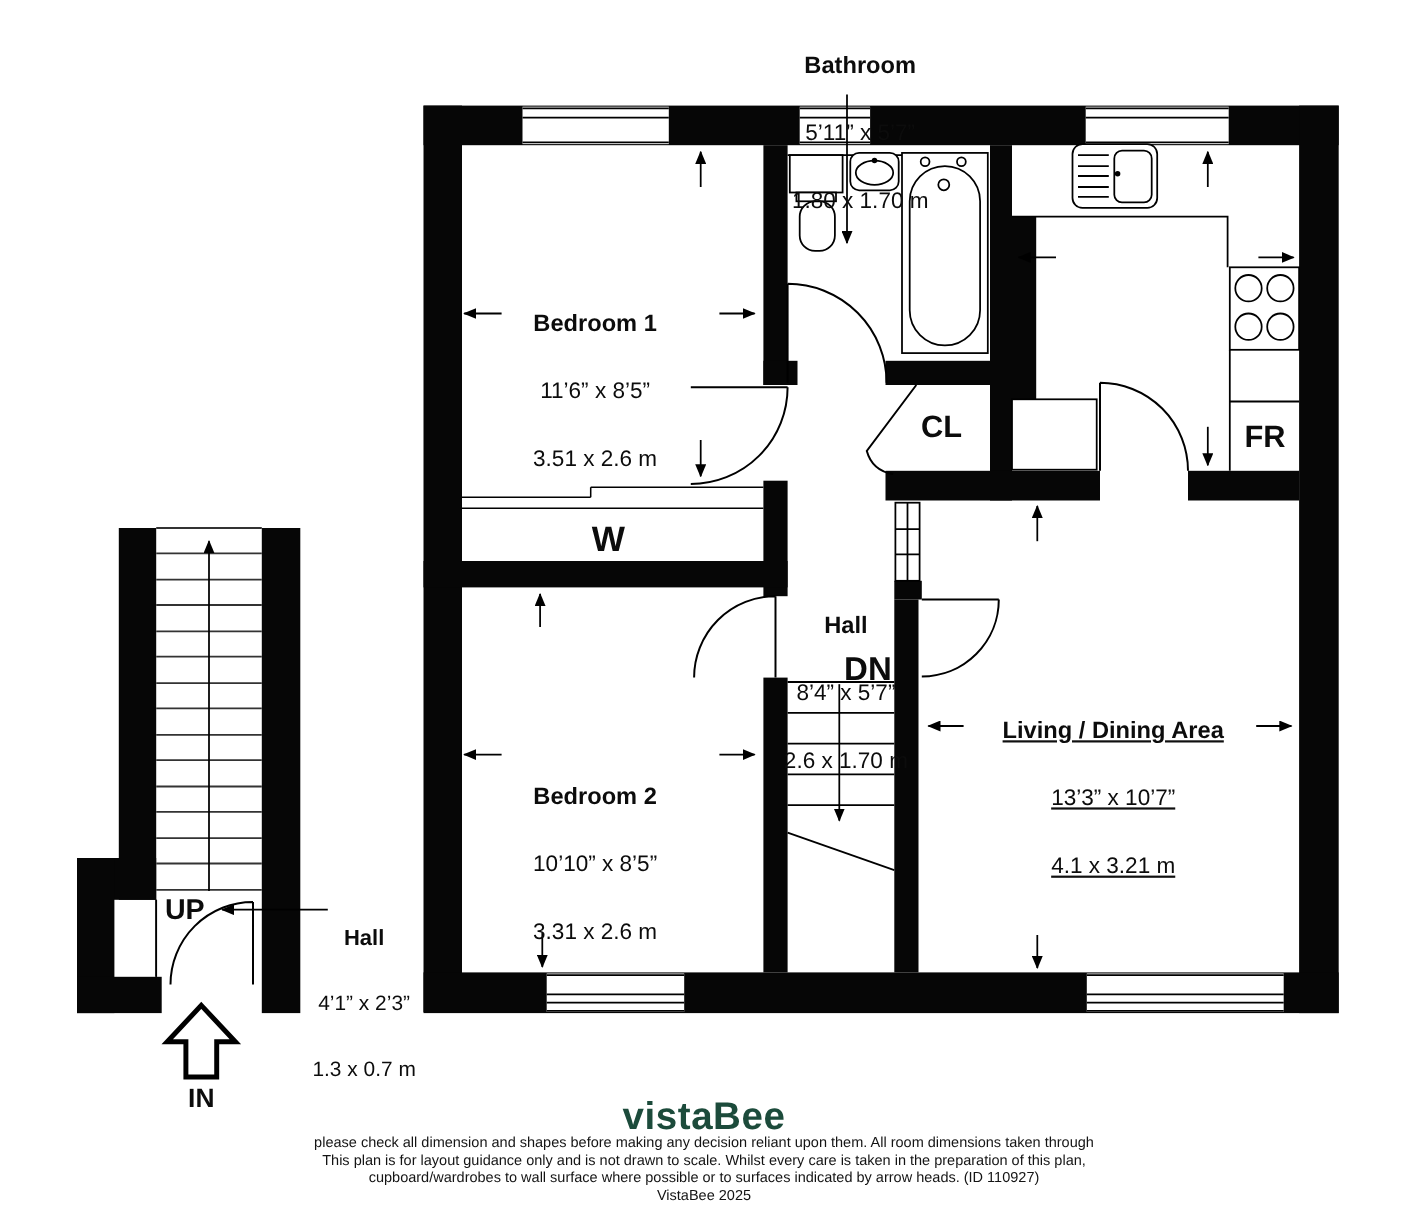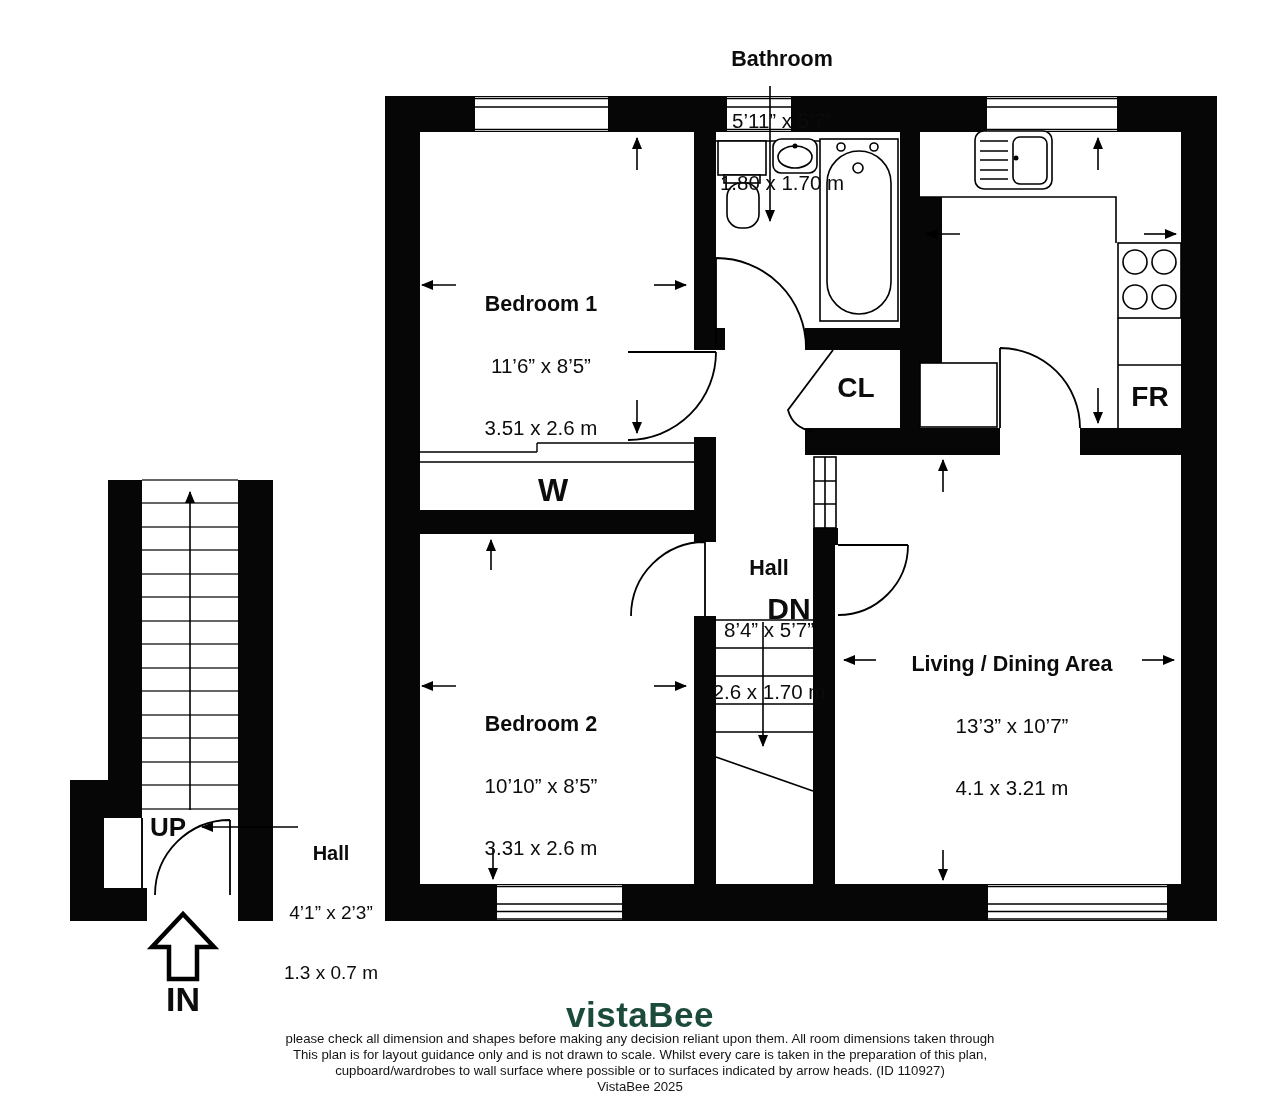--- a/index.html
+++ b/index.html
@@ -186,34 +186,34 @@
 
     <polygon points="183,914 214,947 197,947 197,979 169,979 169,947 152,947" fill="#fff" stroke="#000" stroke-width="4.5"></polygon>
   </svg>
 
   <div class="lbl" style="left:782px;top:12px;">
     <div class="room-name">Bathroom</div>
     <div class="room-dim">5’11” x 5’7”</div>
     <div class="room-dim">1.80 x 1.70 m</div>
   </div>
 
-  <div class="lbl" style="left:541px;top:257px;">
+  <div class="lbl" style="left:541px;top:247px;">
     <div class="room-name">Bedroom 1</div>
     <div class="room-dim">11’6” x 8’5”</div>
     <div class="room-dim">3.51 x 2.6 m</div>
   </div>
 
 
   <div class="lbl" style="left:769px;top:521px;">
     <div class="room-name">Hall</div>
     <div class="room-dim">8’4” x 5’7”</div>
     <div class="room-dim">2.6 x 1.70 m</div>
   </div>
 
-  <div class="lbl" style="left:1012px;top:617px;">
+  <div class="lbl" style="left:1012px;top:617px;text-decoration:underline;">
     <div class="room-name">Living / Dining Area</div>
     <div class="room-dim">13’3” x 10’7”</div>
     <div class="room-dim">4.1 x 3.21 m</div>
   </div>
 
   <div class="lbl" style="left:541px;top:677px;">
     <div class="room-name">Bedroom 2</div>
     <div class="room-dim">10’10” x 8’5”</div>
     <div class="room-dim">3.31 x 2.6 m</div>
   </div>
@@ -222,21 +222,21 @@
     <div class="room-name">Hall</div>
     <div class="room-dim">4’1” x 2’3”</div>
     <div class="room-dim">1.3 x 0.7 m</div>
   </div>
 
   <div class="marker" style="left:856px;top:388px;font-size:28px;">CL</div>
   <div class="marker" style="left:1150px;top:397px;font-size:28px;">FR</div>
   <div class="marker" style="left:553px;top:490px;font-size:32px;">W</div>
   <div class="marker" style="left:789px;top:609px;font-size:30px;">DN</div>
   <div class="marker" style="left:168px;top:827px;font-size:26px;font-weight:700;">UP</div>
-  <div class="marker" style="left:183px;top:999px;font-size:34px;font-weight:700;">IN</div>
+  <div class="marker" style="left:183px;top:999px;font-size:24px;font-weight:700;">IN</div>
 
   <div class="logo" style="left: 640px; top: 995px; color: rgb(28, 75, 59);">vistaBee</div>
   <div class="disclaimer" style="left:640px;top:1031px;">
     <div>please check all dimension and shapes before making any decision reliant upon them. All room dimensions taken through</div>
     <div>This plan is for layout guidance only and is not drawn to scale. Whilst every care is taken in the preparation of this plan,</div>
     <div>cupboard/wardrobes to wall surface where possible or to surfaces indicated by arrow heads. (ID 110927)</div>
     <div>VistaBee 2025</div>
   </div>
 
 </div>

